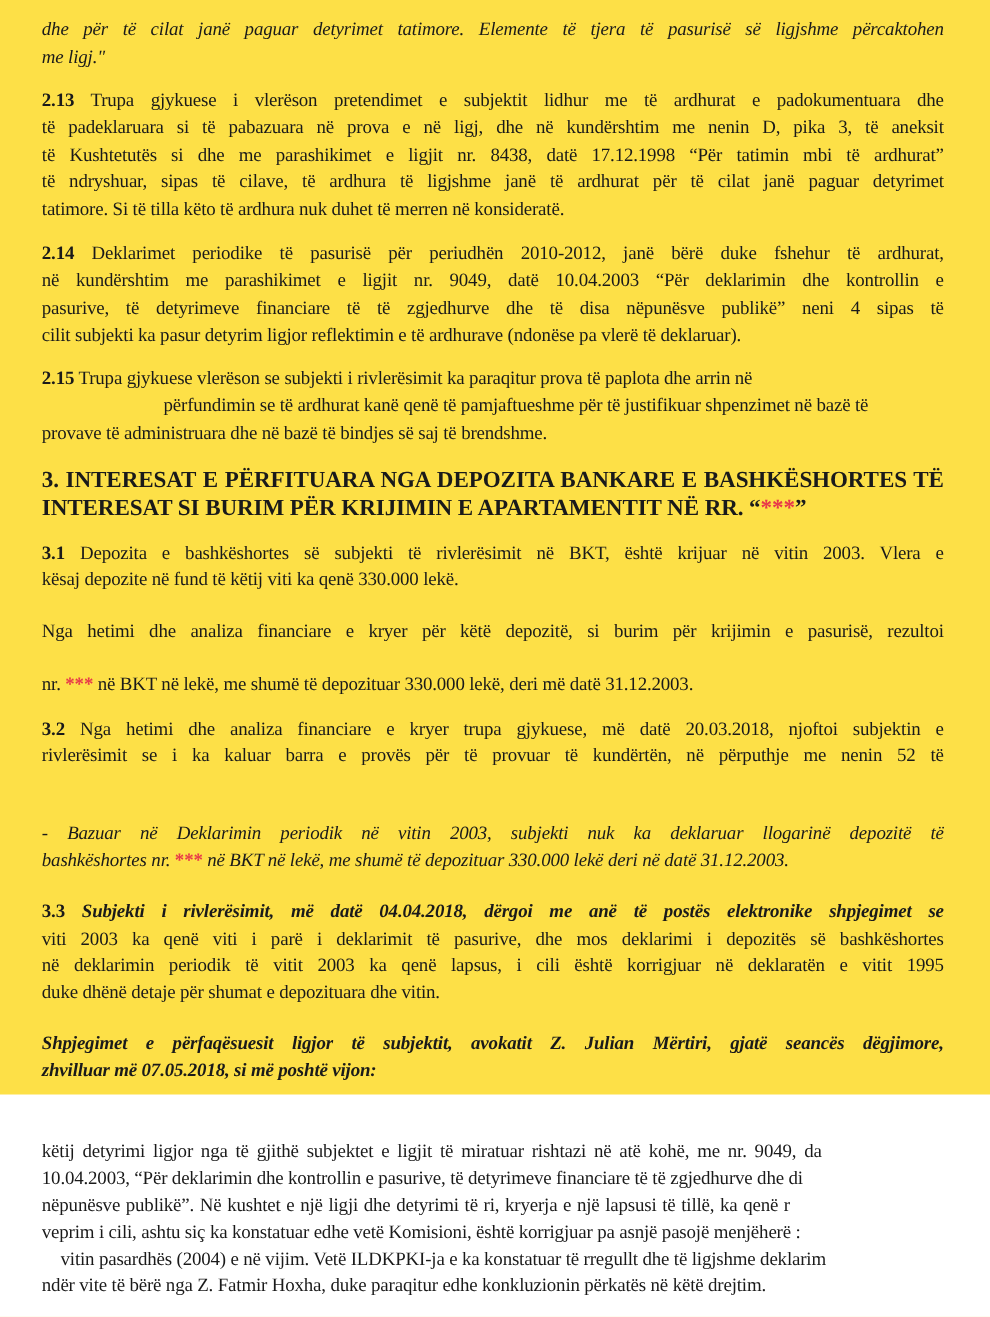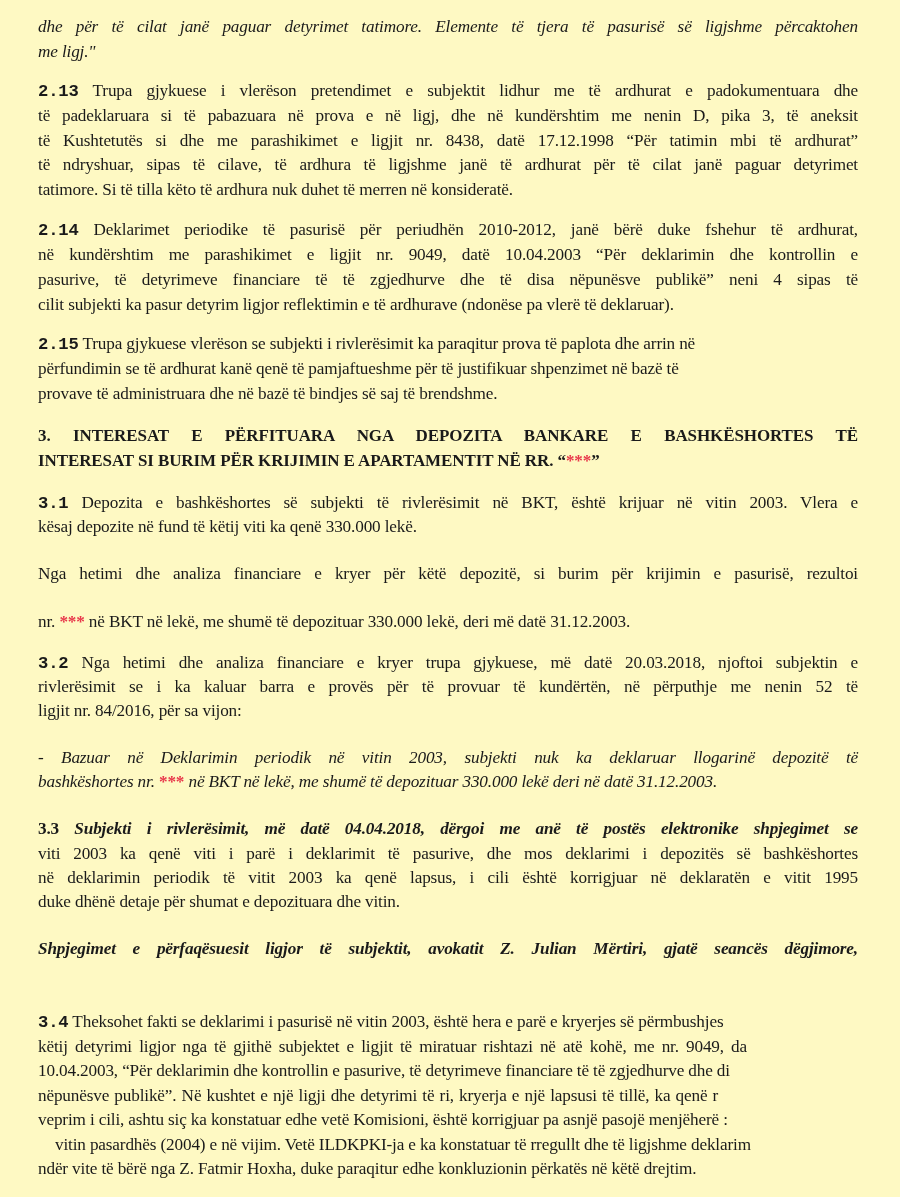--- a/index.html
+++ b/index.html
@@ -1,27 +1,27 @@
 <!DOCTYPE html>
 <html><head>
 <meta charset="utf-8">
 <style>
   html, body { margin:0; padding:0; background:#ffffff; }
   body { width:900px; height:1197px; overflow:hidden; position:relative;
          font-family:"Liberation Serif", "DejaVu Serif", serif; color:#1a1a1a; }
-  .page { position:absolute; left:0; top:0; width:900px; height:1197px; background:#fef9c3; }
+  .page { position:absolute; left:0; top:0; width:900px; height:995px; background:#fde047; }
   .line { position:absolute; left:38px; right:0; white-space:nowrap; font-size:17.2px;
           line-height:22px; letter-spacing:-0.15px; }
   .just { text-align:justify; text-align-last:justify; right:42px; }
   .it { font-style:italic; }
   .b { font-weight:bold; }
   .bi { font-weight:bold; font-style:italic; }
   .red { color:#e8374a; font-weight:bold; }
-  .num { font-weight:bold;font-family:Liberation Mono, monospace; }
-  .heading { font-weight:bold; font-size:17px; letter-spacing:-0.1px; }
+  .num { font-weight:bold; }
+  .heading { font-weight:bold; font-size:21px; letter-spacing:-0.1px; }
   .clip { right:0; overflow:hidden; }
 </style>
 </head>
 <body>
 
 <div class="page">
 
   <div class="line just it" style="top:16px;">dhe për të cilat janë paguar detyrimet tatimore. Elemente të tjera të pasurisë së ligjshme përcaktohen</div>
   <div class="line it" style="top:41px;">me ligj."</div>
 
@@ -30,47 +30,46 @@
   <div class="line just" style="top:130px;">të Kushtetutës si dhe me parashikimet e  ligjit nr. 8438, datë 17.12.1998 “Për tatimin mbi të ardhurat”</div>
   <div class="line just" style="top:154px;">të ndryshuar, sipas të cilave, të ardhura të ligjshme janë të ardhurat për të cilat janë paguar detyrimet</div>
   <div class="line" style="top:179px;">tatimore. Si të tilla këto të ardhura nuk duhet të merren në konsideratë.</div>
 
   <div class="line just" style="top:219px;"><span class="num">2.14</span><span> Deklarimet periodike të pasurisë për periudhën 2010-2012, janë bërë duke fshehur të ardhurat,</span></div>
   <div class="line just" style="top:244px;">në kundërshtim me parashikimet e  ligjit nr. 9049, datë 10.04.2003 “Për deklarimin dhe kontrollin e</div>
   <div class="line just" style="top:269px;">pasurive, të detyrimeve financiare të të zgjedhurve dhe të disa nëpunësve publikë” neni  4 sipas të</div>
   <div class="line" style="top:294px;">cilit subjekti ka pasur detyrim ligjor reflektimin e të ardhurave (ndonëse pa vlerë të deklaruar).</div>
 
   <div class="line" style="top:333px;"><span class="num">2.15</span><span>  Trupa gjykuese vlerëson se subjekti i rivlerësimit ka paraqitur prova të paplota dhe arrin në</span></div>
-  <div class="line" style="top:358px;">përfundimin  se të ardhurat kanë qenë të pamjaftueshme për të justifikuar shpenzimet në bazë të</div>
+  <div class="line" style="top:358px;text-align:center;">përfundimin  se të ardhurat kanë qenë të pamjaftueshme për të justifikuar shpenzimet në bazë të</div>
   <div class="line" style="top:383px;">provave të administruara dhe në bazë të bindjes së saj të brendshme.</div>
 
   <div class="line just heading" style="top:425px;">3. INTERESAT E PËRFITUARA NGA DEPOZITA BANKARE E BASHKËSHORTES  TË</div>
   <div class="line heading" style="top:450px;"><span>INTERESAT SI BURIM PËR KRIJIMIN E APARTAMENTIT NË RR. “</span><span class="red">***</span><span>”</span></div>
 
   <div class="line just" style="top:492px;"><span class="num">3.1</span><span>  Depozita e bashkëshortes së subjekti të rivlerësimit në BKT, është krijuar në vitin 2003. Vlera e</span></div>
   <div class="line" style="top:516px;">kësaj  depozite në fund të këtij viti ka qenë 330.000 lekë.</div>
 
   <div class="line just" style="top:563px;">Nga hetimi dhe analiza financiare e kryer për këtë depozitë, si burim për krijimin e pasurisë, rezultoi</div>
   <div class="line" style="top:611px;"><span>nr. </span><span class="red">***</span><span> në BKT në lekë, me shumë të depozituar 330.000 lekë, deri më datë 31.12.2003.</span></div>
 
   <div class="line just" style="top:652px;"><span class="num">3.2</span><span> Nga hetimi dhe analiza financiare e kryer trupa gjykuese, më datë 20.03.2018, njoftoi subjektin e</span></div>
   <div class="line just" style="top:676px;">rivlerësimit se  i ka kaluar barra e provës për të provuar të kundërtën, në përputhje me nenin 52 të</div>
-  <div class="line" style="top:700px;">ligjit nr. 84/2016, për sa vijon:</div>
 
   <div class="line just it" style="top:747px;">- Bazuar në Deklarimin periodik në vitin 2003, subjekti nuk ka deklaruar llogarinë depozitë të</div>
   <div class="line it" style="top:771px;"><span>bashkëshortes nr. </span><span class="red" style="font-style:normal;">***</span><span> në BKT në lekë, me shumë të depozituar 330.000 lekë deri në datë 31.12.2003.</span></div>
 
   <div class="line just bi" style="top:818px;"><span class="b" style="font-style:normal;">3.3</span><span> Subjekti i rivlerësimit, më datë 04.04.2018, dërgoi me anë të postës elektronike shpjegimet se</span></div>
   <div class="line just" style="top:843px;">viti 2003 ka qenë viti i parë i deklarimit të pasurive, dhe mos deklarimi i depozitës së bashkëshortes</div>
   <div class="line just" style="top:867px;">në deklarimin periodik të vitit 2003 ka qenë lapsus, i cili është korrigjuar në deklaratën e vitit 1995</div>
   <div class="line" style="top:891px;">duke dhënë detaje për shumat e depozituara dhe vitin.</div>
 
   <div class="line just bi" style="top:938px;">Shpjegimet e përfaqësuesit ligjor të subjektit, avokatit Z. Julian Mërtiri, gjatë seancës dëgjimore,</div>
+  <div class="line bi" style="top:962px;">zhvilluar më 07.05.2018, si më poshtë vijon:</div>
 
-  <div class="line clip" style="top:1011px;"><span class="num">3.4</span><span> Theksohet fakti se deklarimi i pasurisë në vitin 2003, është hera e parë e kryerjes së përmbushjes</span></div>
   <div class="line clip" style="top:1036px; word-spacing:3px;">këtij detyrimi ligjor nga të gjithë subjektet e ligjit të miratuar rishtazi në atë kohë, me nr. 9049, da</div>
   <div class="line clip" style="top:1060px;">10.04.2003, “Për deklarimin dhe kontrollin e pasurive, të detyrimeve financiare të të zgjedhurve dhe di</div>
   <div class="line clip" style="top:1109px;">veprim i cili, ashtu siç ka konstatuar edhe vetë Komisioni, është korrigjuar pa asnjë pasojë menjëherë :</div>
   <div class="line clip" style="top:1085px; word-spacing:1px;">nëpunësve publikë”. Në kushtet e një ligji dhe detyrimi të ri, kryerja e një lapsusi të tillë, ka qenë r</div>
   <div class="line clip" style="top:1134px;margin-left:17px;">vitin pasardhës (2004) e në vijim. Vetë ILDKPKI-ja e ka konstatuar të rregullt dhe të ligjshme deklarim</div>
   <div class="line" style="top:1158px;">ndër vite të bërë nga Z. Fatmir Hoxha, duke paraqitur edhe konkluzionin përkatës në këtë drejtim.</div>
 
 </div>
 
 </body></html>

